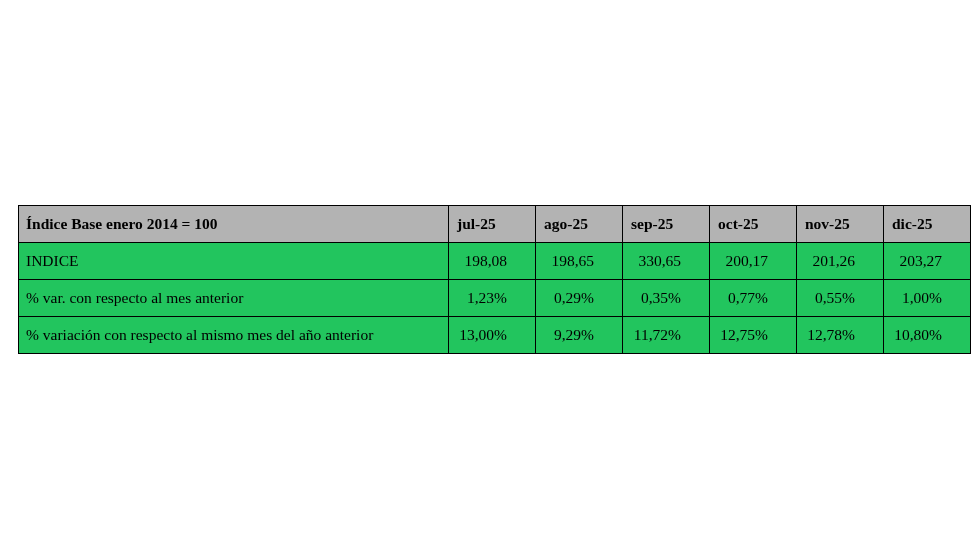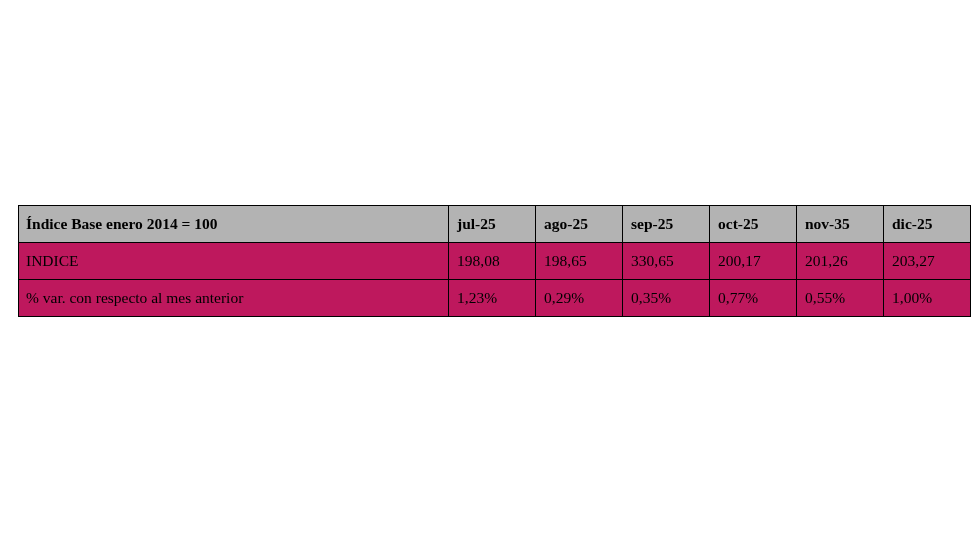--- a/index.html
+++ b/index.html
@@ -45,30 +45,30 @@
     background: #b3b3b3;
     font-weight: bold;
     text-align: left;
     height: 26px;
   }
   thead th.title-cell {
     text-align: left;
     padding-left: 7px;
   }
   tbody td {
-    background: #be185d;
+    background: #22c55e;
     height: 26px;
   }
   tbody td.label-cell {
     text-align: left;
     padding-left: 7px;
     font-weight: normal;
   }
   tbody td.value-cell {
-    text-align: left;
+    text-align: right;
     padding-right: 28px;
   }
   col.c-label { width: 430px; }
   col.c-val { width: 87px; }
 </style>
 </head>
 <body>
 
 <div class="page">
   <div class="table-wrap">
@@ -82,21 +82,21 @@
         <col class="c-val">
         <col class="c-val">
       </colgroup>
       <thead>
         <tr>
           <th class="title-cell">Índice Base enero 2014 = 100</th>
           <th>jul-25</th>
           <th>ago-25</th>
           <th>sep-25</th>
           <th>oct-25</th>
-          <th>nov-35</th>
+          <th>nov-25</th>
           <th>dic-25</th>
         </tr>
       </thead>
       <tbody>
         <tr>
           <td class="label-cell">INDICE</td>
           <td class="value-cell">198,08</td>
           <td class="value-cell">198,65</td>
           <td class="value-cell">330,65</td>
           <td class="value-cell">200,17</td>
@@ -105,16 +105,25 @@
         </tr>
         <tr>
           <td class="label-cell">% var. con respecto al mes anterior</td>
           <td class="value-cell">1,23%</td>
           <td class="value-cell">0,29%</td>
           <td class="value-cell">0,35%</td>
           <td class="value-cell">0,77%</td>
           <td class="value-cell">0,55%</td>
           <td class="value-cell">1,00%</td>
         </tr>
+        <tr>
+          <td class="label-cell">% variación con respecto al mismo mes del año anterior</td>
+          <td class="value-cell">13,00%</td>
+          <td class="value-cell">9,29%</td>
+          <td class="value-cell">11,72%</td>
+          <td class="value-cell">12,75%</td>
+          <td class="value-cell">12,78%</td>
+          <td class="value-cell">10,80%</td>
+        </tr>
       </tbody>
     </table>
   </div>
 </div>
 
 </body></html>

